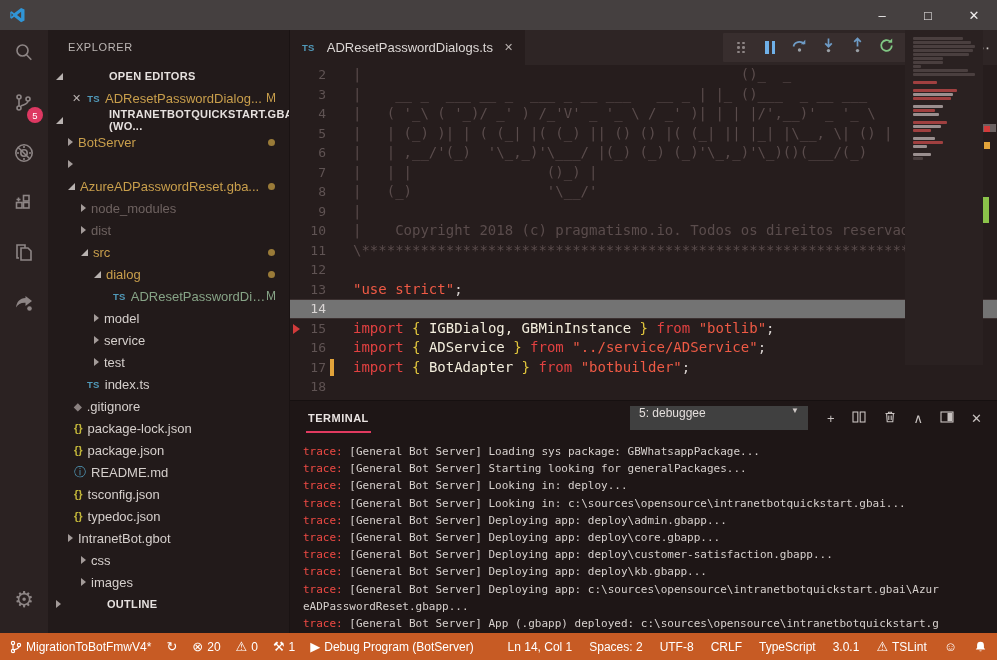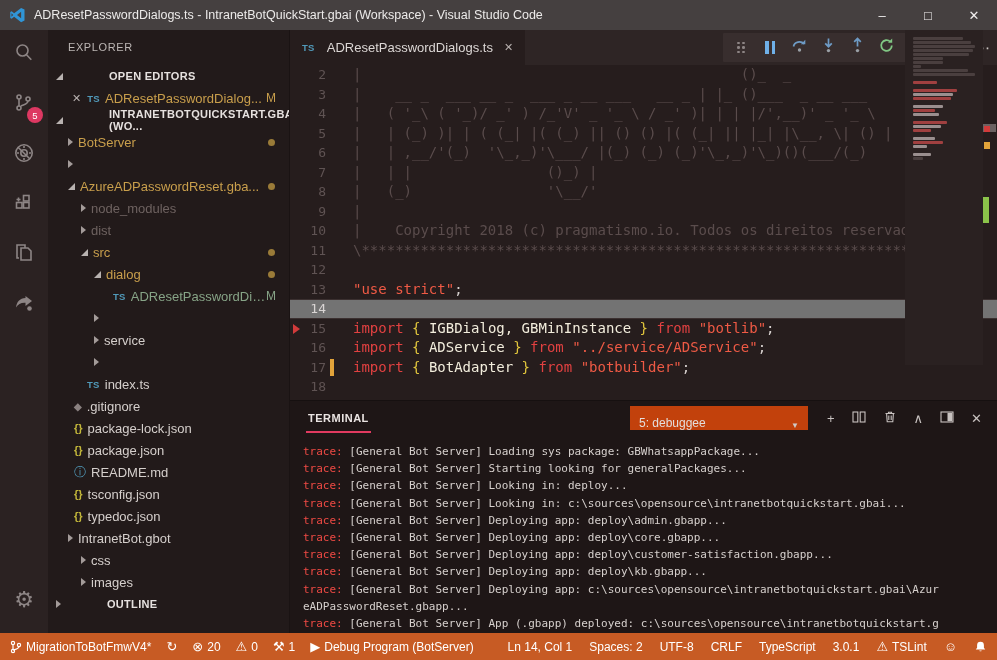--- a/index.html
+++ b/index.html
@@ -74,21 +74,21 @@
   .minimap{position:absolute;right:14px;top:0;width:78px;height:335px;background:#2a2121;padding-top:6px;box-sizing:border-box;}
   .mmrow{height:3px;margin:1px 0 1px 8px;border-radius:1px;}
   .ruler{position:absolute;right:0;top:0;width:14px;height:335px;}
   .rk{position:absolute;}
   
   .panel{position:absolute;left:290px;top:400px;width:707px;height:233px;background:#1E1616;overflow:hidden;
          border-top:1px solid #161010;box-sizing:border-box;}
   .phead{height:34px;display:flex;align-items:center;padding-left:16px;}
   .ptab{font-size:11px;letter-spacing:.5px;color:#EAE4E2;font-weight:bold;padding:9px 2px 7px 2px;
         border-bottom:2px solid #E23A60;}
-  .pdrop{margin-left:auto;width:178px;height:24px;background:#c2410c;display:flex;align-items:flex-end;
+  .pdrop{margin-left:auto;width:178px;height:24px;background:#404040;display:flex;align-items:flex-start;
          padding:0 9px;font-size:12px;color:#e3dedc;box-sizing:border-box;}
   .pdrop .arrow{margin-left:auto;font-size:8px;color:#cfc9c7;}
   .pacts{display:flex;gap:17px;margin:0 15px 0 19px;align-items:center;color:#c8c2c0;}
   .pact{display:flex;align-items:center;justify-content:center;font-size:13px;}
   .pbody{padding:8px 0 0 13px;font-family:"DejaVu Sans Mono","Liberation Mono",monospace;
          font-size:11px;line-height:17.2px;white-space:pre;overflow:hidden;}
   .tprefix{color:#EF4A44;}
   .ttext{color:#D6D0CD;margin-top:17px;}
   
   .statusbar{position:absolute;left:0;top:633px;width:997px;height:27px;background:#C75B24;display:flex;
@@ -102,21 +102,20 @@
 <body>
 
 <div class="win">
 
   <div class="titlebar">
     <span class="vslogo">
       <svg width="18" height="18" viewBox="0 0 24 24">
           <path d="M17.5 2.5L22 4.8v14.4l-4.5 2.3-9.3-7.2-3.4 2.6-1.8-1V7.9l1.8-1 3.4 2.6 9.3-7zm0 5.2L12 12l5.5 4.3V7.7zM4.6 9.7v4.6L7 12 4.6 9.7z" fill="#3095D6"></path>
         </svg>
     </span>
-    <span class="title">ADResetPasswordDialogs.ts - IntranetBotQuickStart.gbai (Workspace) - Visual Studio Code</span>
     <div class="wctrl">
       <span class="wbtn">–</span>
       <span class="wbtn">□</span>
       <span class="wbtn">✕</span>
     </div>
   </div>
 
   <div class="activitybar" id="activitybar">
       <div class="act-item">
         <span class="act-icon"><svg width="24" height="24" viewBox="0 0 24 24">
@@ -214,27 +213,29 @@
           <span class="tlabel c-gold">dialog</span>
           <span class="tdot"></span>
         </div>
         <div class="trow" style="padding-left: 65px;">
           <span class="ficon ts">TS</span>
           <span class="tlabel c-green">ADResetPasswordDial...</span>
           <span class="tbadge c-green">M</span>
         </div>
         <div class="trow" style="padding-left: 46px;">
           <span class="twisty col"></span>
+          <span class="tlabel c-normal">model</span>
         </div>
         <div class="trow" style="padding-left: 46px;">
           <span class="twisty col"></span>
           <span class="tlabel c-normal">service</span>
         </div>
         <div class="trow" style="padding-left: 46px;">
           <span class="twisty col"></span>
+          <span class="tlabel c-normal">test</span>
         </div>
         <div class="trow" style="padding-left: 39px;">
           <span class="ficon ts">TS</span>
           <span class="tlabel c-normal">index.ts</span>
         </div>
         <div class="trow" style="padding-left: 26px;">
           <span class="ficon diamond">◆</span>
           <span class="tlabel c-normal">.gitignore</span>
         </div>
         <div class="trow" style="padding-left: 26px;">

